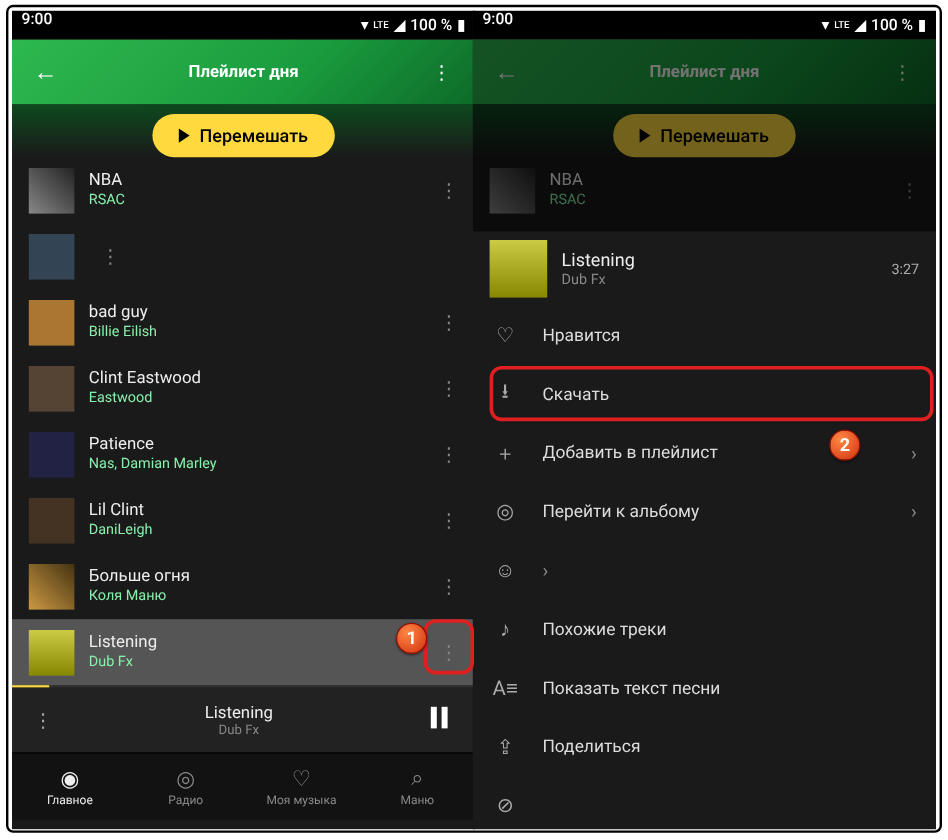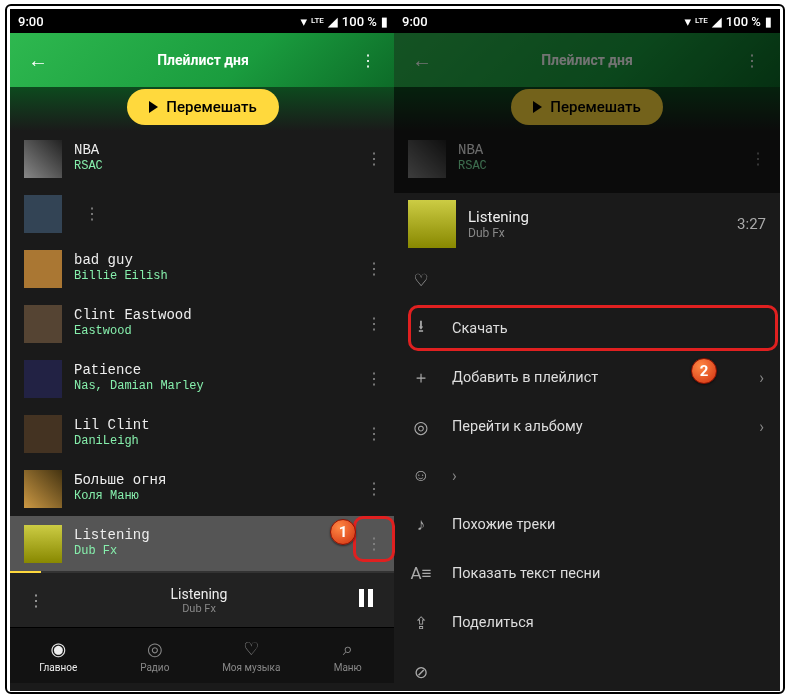--- a/index.html
+++ b/index.html
@@ -32,21 +32,20 @@
   }
   .phone-left { left: 3px; }
   .phone-right { right: 3px; }
 
   
   .statusbar {
     height: 24px;
     background: #000;
     color: #fff;
     display: flex;
-    align-items: center;
     justify-content: space-between;
     padding: 0 8px;
     font-size: 13px;
     font-weight: 500;
   }
   .statusbar .right { display: flex; align-items: center; gap: 4px; }
   .sb-icon { display: inline-block; }
 
   
   .header {
@@ -59,21 +58,21 @@
   }
   .header .back { width: 40px; text-align: center; font-size: 20px; }
   .header .title { flex: 1; font-size: 14px; font-weight: 700; text-align: center; }
   .header .more { width: 40px; text-align: center; }
 
   
   .shuffle-row {
     background: linear-gradient(180deg, #0d4a1e 0%, #1a1a1a 100%);
     height: 44px;
     display: flex;
-    align-items: flex-start;
+    align-items: flex-end;
     justify-content: center;
     padding-top: 2px;
   }
   .shuffle-btn {
     background: #ffd93d;
     border-radius: 20px;
     height: 36px;
     padding: 0 22px;
     display: flex;
     align-items: center;
@@ -97,21 +96,21 @@
     padding: 0 4px 0 14px;
     gap: 12px;
   }
   .track-row.hl { background: #555; }
   .artwork {
     width: 38px; height: 38px;
     background: #333;
     display: flex; align-items: center; justify-content: center;
     overflow: hidden;
   }
-  .track-info { flex: 1; overflow: hidden; font-family: Liberation Mono, monospace; }
+  .track-info { flex: 1; overflow: hidden; }
   .track-title { color: #eee; font-size: 14px; line-height: 1.2; }
   .track-artist { color: #86efac; font-size: 12px; line-height: 1.3; }
   .track-more { width: 36px; text-align: center; color: #888; font-size: 16px; }
   .progress { height: 2px; background: #333; }
   .progress-fill { height: 2px; background: #ffd93d; width: 8%; }
 
   
   .mini {
     height: 54px;
     background: #222;
@@ -172,21 +171,21 @@
     padding: 0 14px;
     gap: 12px;
   }
   .context-art {
     width: 48px; height: 48px;
     background: #443; 
   }
   .context-info { flex: 1; }
   .context-title { color: #eee; font-size: 15px; }
   .context-artist { color: #888; font-size: 12px; }
-  .context-dur { color: #aaa; font-size: 15px; }
+  .context-dur { color: #aaa; font-size: 12px; }
 
   
   .menu-list { position: absolute; top: 246px; left: 0; right: 0; bottom: 0; background: #1a1a1a; }
   .menu-row {
     height: 49px;
     display: flex;
     align-items: center;
     padding: 0 16px;
     gap: 20px;
     color: #ddd;
@@ -396,20 +395,21 @@
       <div class="context-info">
         <div class="context-title">Listening</div>
         <div class="context-artist">Dub Fx</div>
       </div>
       <div class="context-dur">3:27</div>
     </div>
 
     <div class="menu-list">
       <div class="menu-row">
         <span class="menu-icon">♡</span>
+        <span class="menu-label">Нравится</span>
       </div>
       <div class="menu-row">
         <span class="menu-icon">⭳</span>
         <span class="menu-label">Скачать</span>
       </div>
       <div class="menu-row">
         <span class="menu-icon">＋</span>
         <span class="menu-label">Добавить в плейлист</span>
         <span class="menu-chev">›</span>
       </div>

